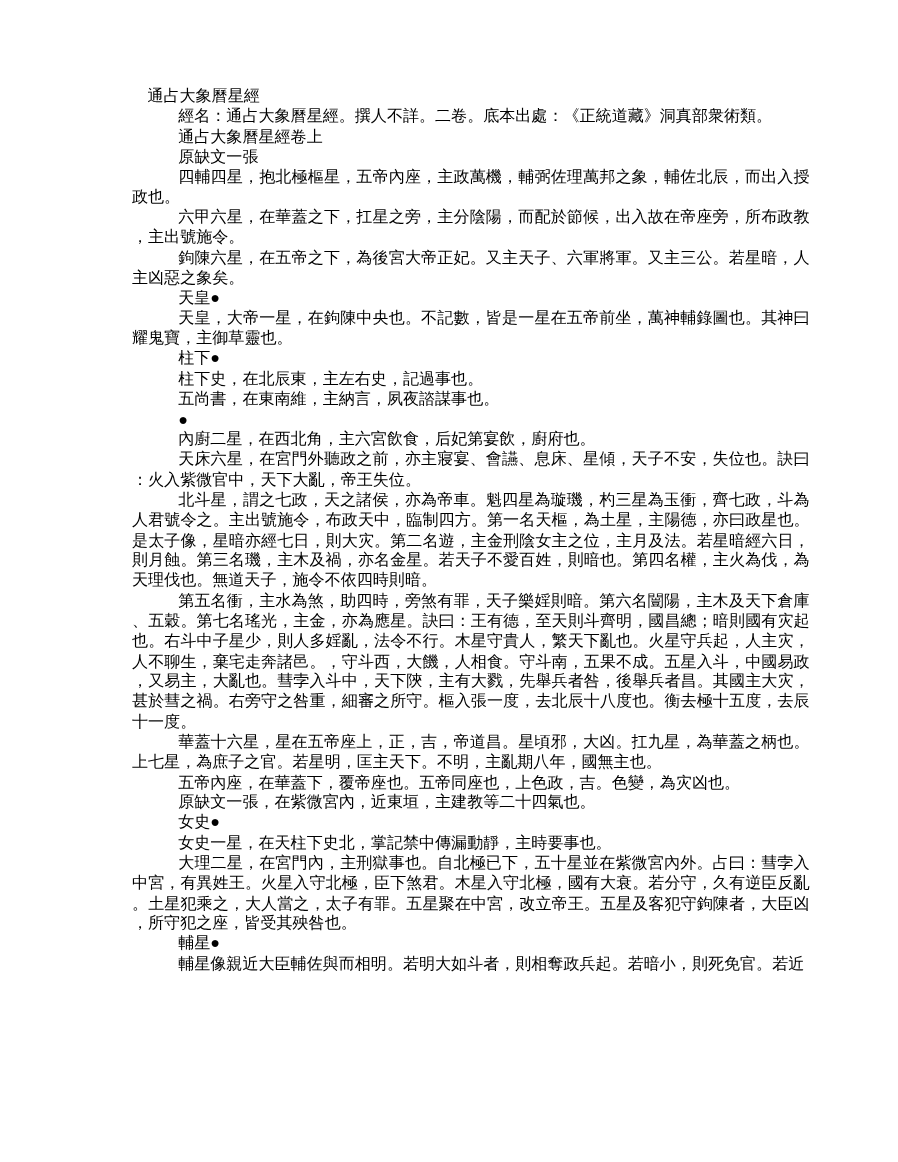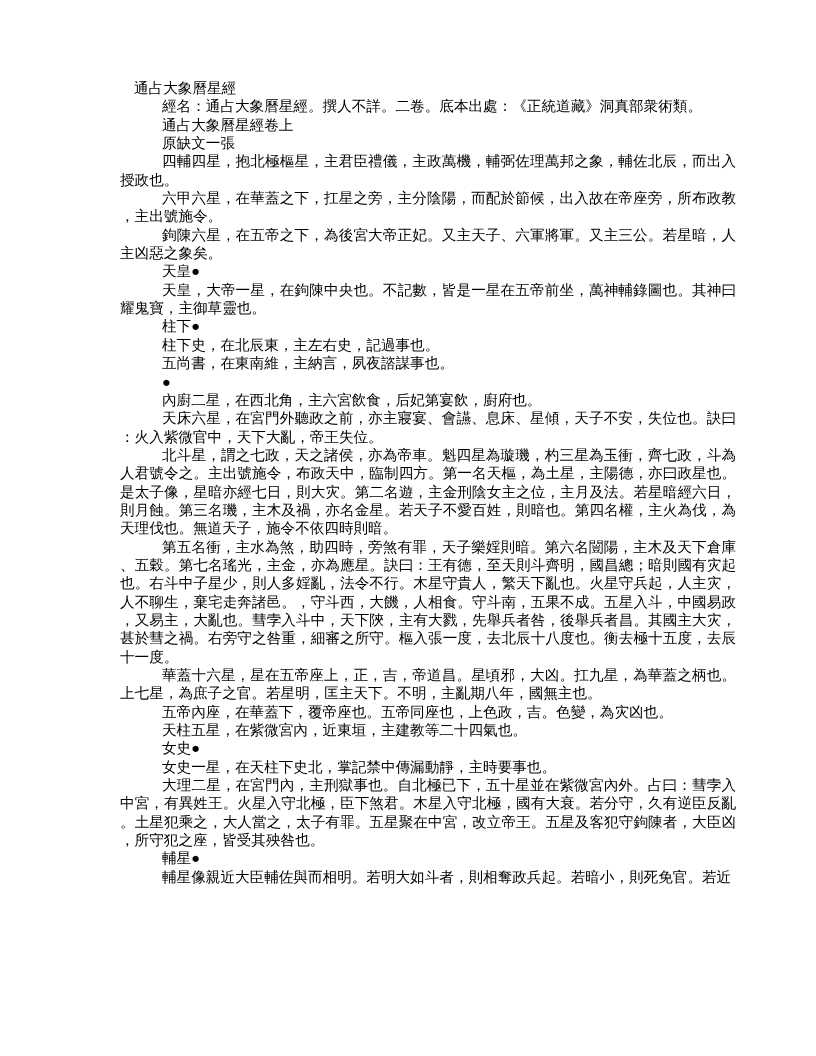--- a/index.html
+++ b/index.html
@@ -44,35 +44,35 @@
 </style>
 </head>
 <body>
 
 <div class="page">
   <h1 class="doc-title">通占大象曆星經</h1>
   <div id="doc-body">
       <p>經名：通占大象曆星經。撰人不詳。二卷。底本出處：《正統道藏》洞真部衆術類。</p>
       <p>通占大象曆星經卷上</p>
       <p>原缺文一張</p>
-      <p>四輔四星，抱北極樞星，主君臣禮儀，主政萬機，輔弼佐理萬邦之象，輔佐北辰，而出入授政也。</p>
+      <p>四輔四星，抱北極樞星，五帝內座，主政萬機，輔弼佐理萬邦之象，輔佐北辰，而出入授政也。</p>
       <p>六甲六星，在華蓋之下，扛星之旁，主分陰陽，而配於節候，出入故在帝座旁，所布政教，主出號施令。</p>
       <p>鉤陳六星，在五帝之下，為後宮大帝正妃。又主天子、六軍將軍。又主三公。若星暗，人主凶惡之象矣。</p>
       <p>天皇●</p>
       <p>天皇，大帝一星，在鉤陳中央也。不記數，皆是一星在五帝前坐，萬神輔錄圖也。其神曰耀鬼寶，主御草靈也。</p>
       <p>柱下●</p>
       <p>柱下史，在北辰東，主左右史，記過事也。</p>
       <p>五尚書，在東南維，主納言，夙夜諮謀事也。</p>
       <p>●</p>
       <p>內廚二星，在西北角，主六宮飲食，后妃第宴飲，廚府也。</p>
       <p>天床六星，在宮門外聽政之前，亦主寢宴、會讌、息床、星傾，天子不安，失位也。訣曰：火入紫微官中，天下大亂，帝王失位。</p>
       <p>北斗星，謂之七政，天之諸侯，亦為帝車。魁四星為璇璣，杓三星為玉衝，齊七政，斗為人君號令之。主出號施令，布政天中，臨制四方。第一名天樞，為土星，主陽德，亦曰政星也。是太子像，星暗亦經七日，則大灾。第二名遊，主金刑陰女主之位，主月及法。若星暗經六日，則月蝕。第三名璣，主木及禍，亦名金星。若天子不愛百姓，則暗也。第四名權，主火為伐，為天理伐也。無道天子，施令不依四時則暗。</p>
       <p>第五名衝，主水為煞，助四時，旁煞有罪，天子樂婬則暗。第六名闓陽，主木及天下倉庫、五穀。第七名瑤光，主金，亦為應星。訣曰：王有德，至天則斗齊明，國昌總；暗則國有灾起也。右斗中子星少，則人多婬亂，法令不行。木星守貴人，繁天下亂也。火星守兵起，人主灾，人不聊生，棄宅走奔諸邑。，守斗西，大饑，人相食。守斗南，五果不成。五星入斗，中國易政，又易主，大亂也。彗孛入斗中，天下陝，主有大戮，先舉兵者咎，後舉兵者昌。其國主大灾，甚於彗之禍。右旁守之咎重，細審之所守。樞入張一度，去北辰十八度也。衡去極十五度，去辰十一度。</p>
       <p>華蓋十六星，星在五帝座上，正，吉，帝道昌。星頃邪，大凶。扛九星，為華蓋之柄也。上七星，為庶子之官。若星明，匡主天下。不明，主亂期八年，國無主也。</p>
       <p>五帝內座，在華蓋下，覆帝座也。五帝同座也，上色政，吉。色變，為灾凶也。</p>
-      <p>天柱五星，在紫微宮內，近東垣，主建教等二十四氣也。</p>
+      <p>原缺文一張，在紫微宮內，近東垣，主建教等二十四氣也。</p>
       <p>女史●</p>
       <p>女史一星，在天柱下史北，掌記禁中傳漏動靜，主時要事也。</p>
       <p>大理二星，在宮門內，主刑獄事也。自北極已下，五十星並在紫微宮內外。占曰：彗孛入中宮，有異姓王。火星入守北極，臣下煞君。木星入守北極，國有大衰。若分守，久有逆臣反亂。土星犯乘之，大人當之，太子有罪。五星聚在中宮，改立帝王。五星及客犯守鉤陳者，大臣凶，所守犯之座，皆受其殃咎也。</p>
       <p>輔星●</p>
       <p>輔星像親近大臣輔佐與而相明。若明大如斗者，則相奪政兵起。若暗小，則死免官。若近</p>
     </div>
 </div>
 
 </body></html>

